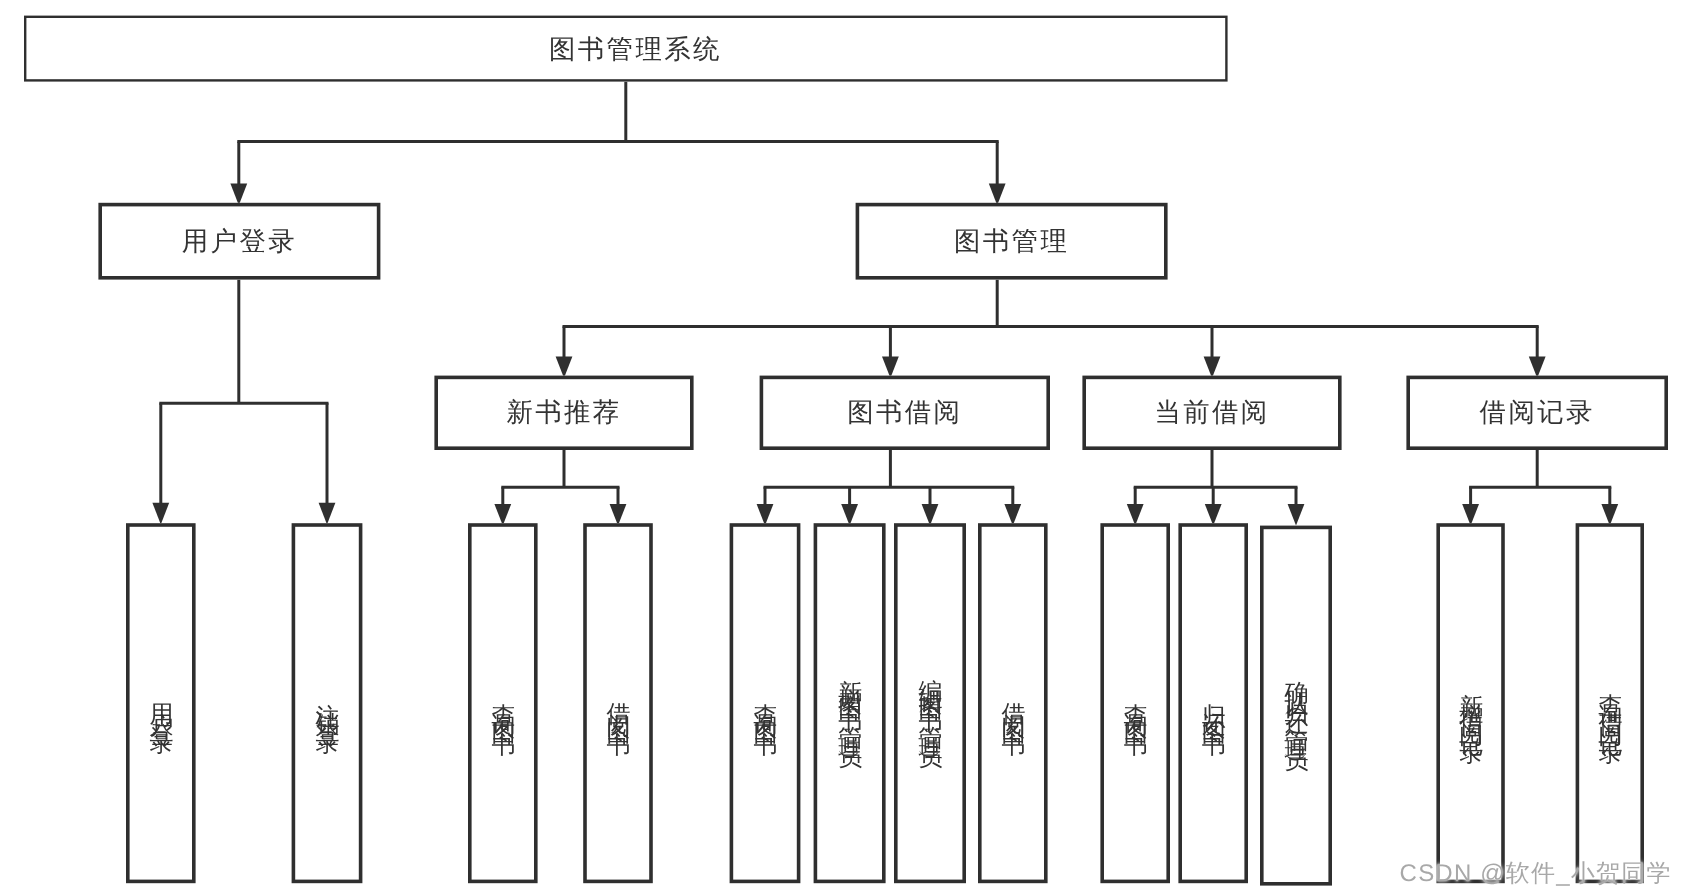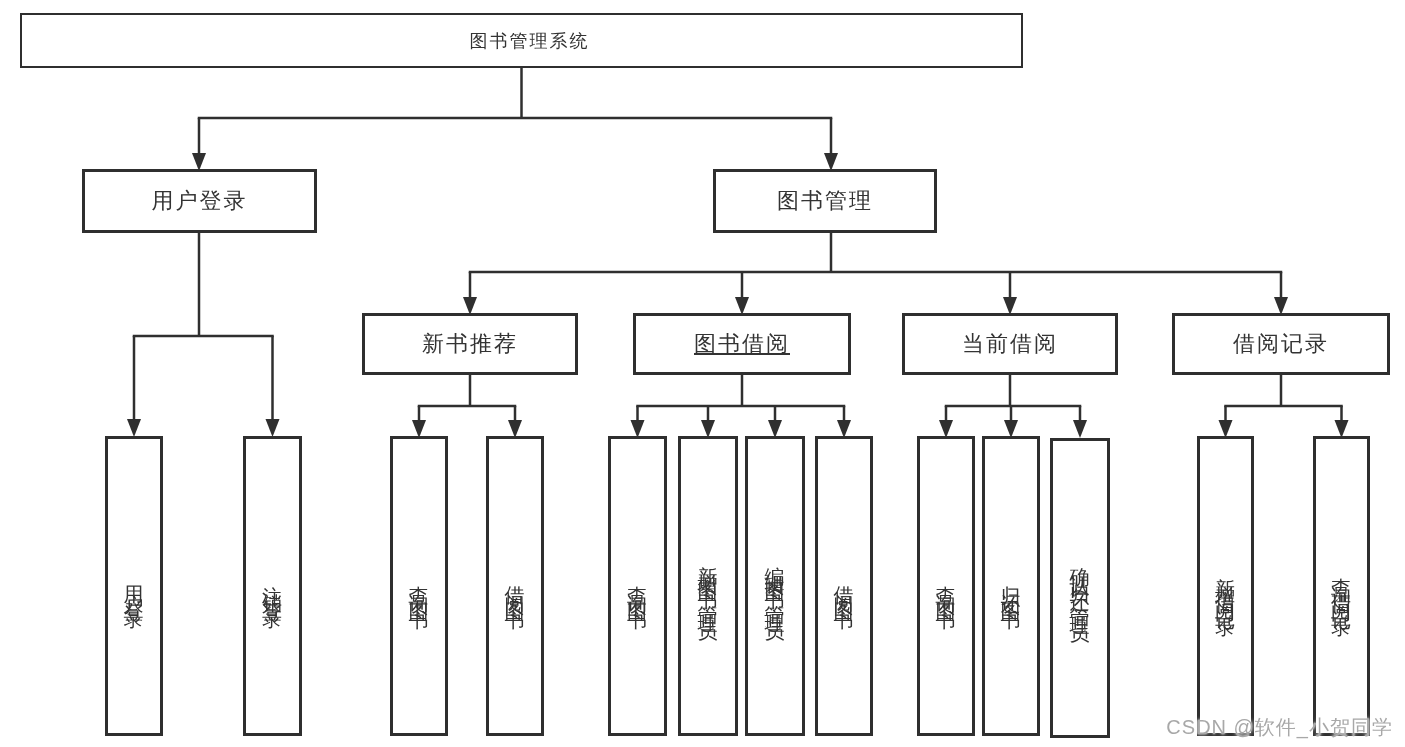--- a/index.html
+++ b/index.html
@@ -27,21 +27,21 @@
     justify-content: center;
     z-index: 2;
   }
   .hbox {
     font-size: 22px;
     letter-spacing: 2px;
     white-space: nowrap;
   }
   .root-box {
     border-width: 2px;
-    font-size: 18px;
+    font-size: 22px;
     padding-left: 16px;
   }
   .vbox span {
     writing-mode: vertical-rl;
     text-orientation: mixed;
     font-size: 20px;
     line-height: 1;
     letter-spacing: 8px;
     white-space: nowrap;
   }
@@ -124,24 +124,24 @@
       <polygon points="1004,420 1018,420 1011,438"></polygon>
       <polygon points="1073,420 1087,420 1080,438"></polygon>
       <polygon points="1218.5,420 1232.5,420 1225.5,438"></polygon>
       <polygon points="1334.5,420 1348.5,420 1341.5,438"></polygon>
     </g>
   </svg>
 
   <div class="box hbox root-box" style="left:20px; top:13px; width:1003px; height:55px;">图书管理系统</div>
 
   <div class="box hbox" style="left:82px; top:169px; width:235px; height:64px;">用户登录</div>
-  <div class="box hbox" style="left:713px; top:169px; width:224px; height:64px;">图书管理</div>
+  <div class="box hbox" style="left:713px; top:169px; width:260px; height:64px;">图书管理</div>
 
   <div class="box hbox" style="left:362px; top:313px; width:216px; height:62px;">新书推荐</div>
-  <div class="box hbox" style="left:633px; top:313px; width:218px; height:62px;text-decoration:underline;">图书借阅</div>
+  <div class="box hbox" style="left:633px; top:313px; width:242px; height:62px;">图书借阅</div>
   <div class="box hbox" style="left:902px; top:313px; width:216px; height:62px;font-family:Liberation Serif, serif;">当前借阅</div>
   <div class="box hbox" style="left:1172px; top:313px; width:218px; height:62px;">借阅记录</div>
 
   <div class="box vbox" style="left:105px; top:436px; width:58px; height:300px;">
     <span>用户登录</span>
   </div>
   <div class="box vbox" style="left:243px; top:436px; width:59px; height:300px;">
     <span>注销登录</span>
   </div>
 

